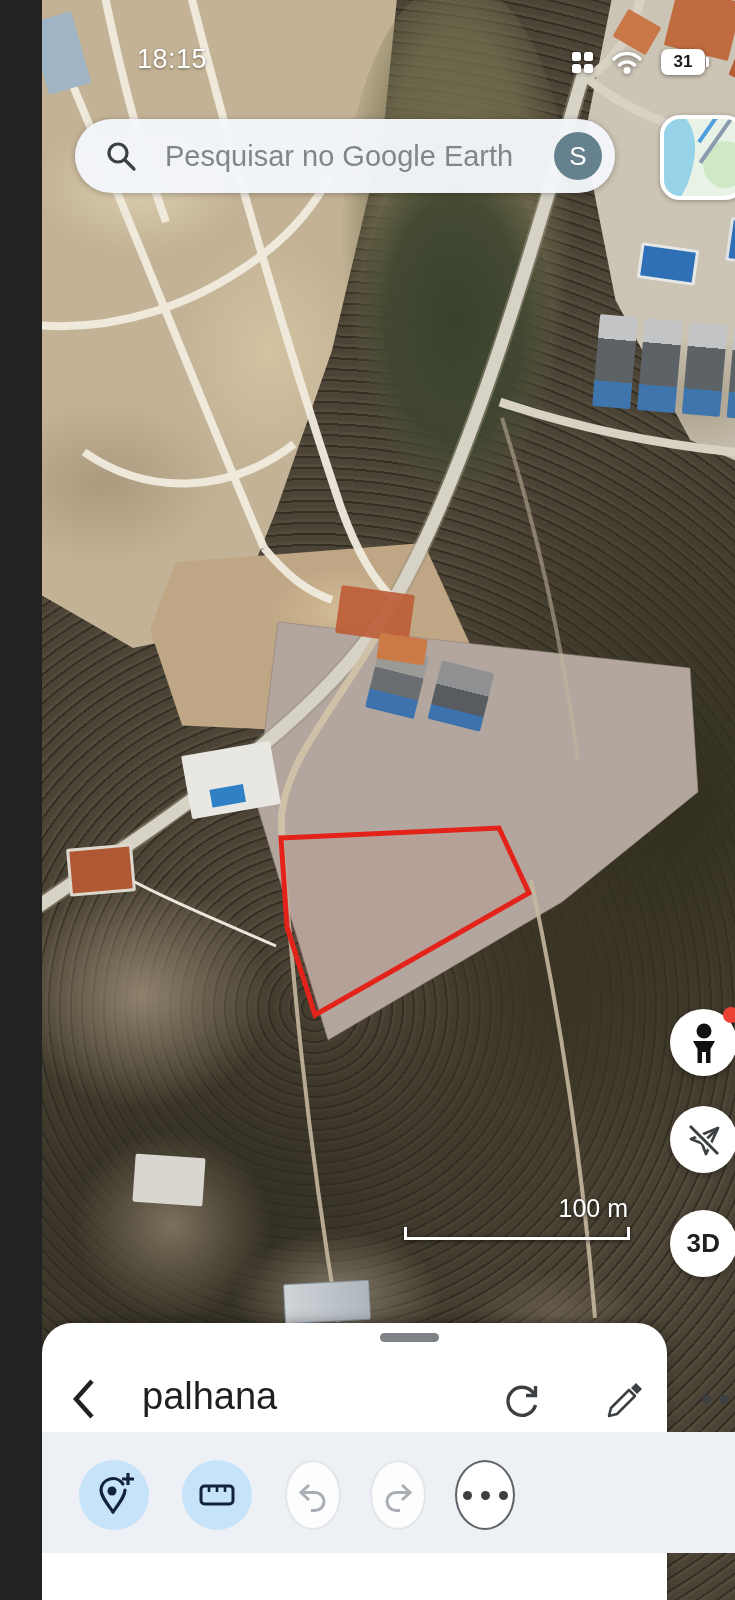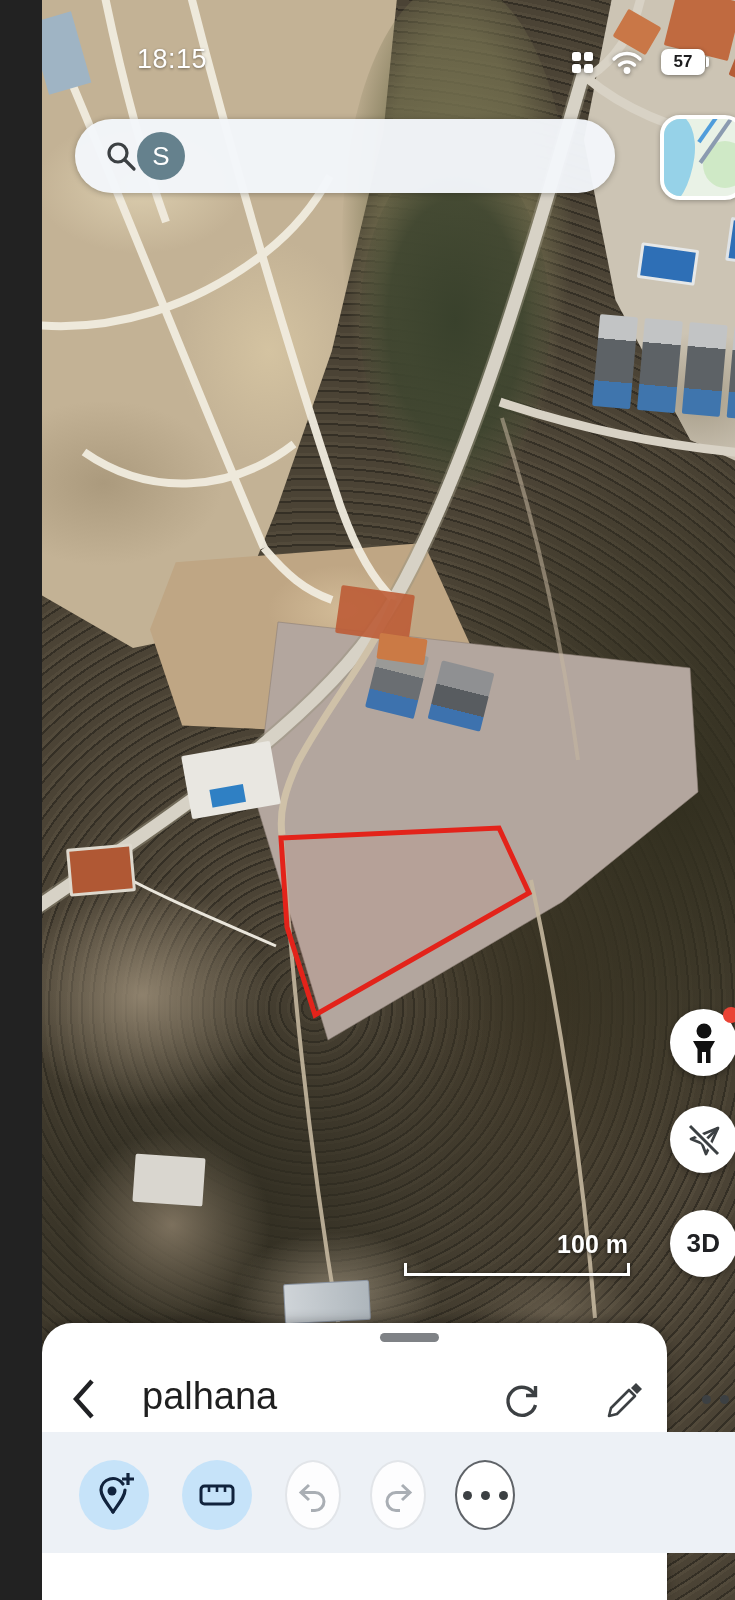--- a/index.html
+++ b/index.html
@@ -95,22 +95,22 @@
 
   
   .fab{position:absolute;left:628px;width:67px;height:67px;border-radius:50%;background:#fff;border:0;
     display:flex;align-items:center;justify-content:center;box-shadow:0 2px 6px rgba(0,0,0,.35);padding:0;}
   .fab-pegman{top:1009px;}
   .fab-nofly{top:1106px;}
   .fab-3d{top:1210px;font-size:26px;font-weight:700;color:#202124;letter-spacing:.5px;}
   .fab .dot{position:absolute;top:-2px;right:-2px;width:16px;height:16px;border-radius:50%;background:#ea4335;}
 
   
-  .scalebar{position:absolute;left:362px;top:1230px;width:226px;height:46px;pointer-events:none;
-    filter:drop-shadow(0 1px 2px rgba(0,0,0,.7));font-weight:bold;}
+  .scalebar{position:absolute;left:362px;top:1194px;width:226px;height:46px;pointer-events:none;
+    filter:drop-shadow(0 1px 2px rgba(0,0,0,.7));}
   .scalebar .lbl{position:absolute;right:2px;top:0;color:#fff;font-size:25px;}
   .scalebar .bar{position:absolute;left:0;bottom:0;width:226px;height:13px;
     border-left:3px solid #fff;border-right:3px solid #fff;border-bottom:3px solid #fff;}
 
   
   .sheet{position:absolute;left:0;top:1323px;width:625px;height:277px;background:#fff;
     border-radius:30px 30px 0 0;box-shadow:0 -2px 12px rgba(0,0,0,.30);}
   .handle{position:absolute;left:338px;top:10px;width:59px;height:9px;border-radius:5px;background:#7f8286;border:0;padding:0;}
   .sh-back{position:absolute;left:24px;top:54px;width:36px;height:44px;background:none;border:0;padding:0;}
   .sh-title{position:absolute;left:100px;top:52px;font-size:38px;color:#1f1f1f;}
@@ -213,29 +213,30 @@
           <b></b>
           <b></b>
           <b></b>
           <b></b>
         </span>
       <svg width="34" height="28" viewBox="-17 -14 34 28">
         <path d="M-13,-3 a18,18 0 0 1 26,0" fill="none" stroke="#fff" stroke-width="3.4" stroke-linecap="round"></path>
         <path d="M-7.5,3 a10.5,10.5 0 0 1 15,0" fill="none" stroke="#fff" stroke-width="3.4" stroke-linecap="round"></path>
         <circle cx="0" cy="8.5" r="3.4" fill="#fff"></circle>
       </svg>
-      <span class="sb-batt">57</span>
+      <span class="sb-batt">31</span>
     </div>
   </div>
 
   <div class="searchbar">
     <svg width="32" height="32" viewBox="-16 -16 32 32">
       <circle cx="-3" cy="-3" r="9" fill="none" stroke="#3c4043" stroke-width="3.2"></circle>
       <line x1="4" y1="4" x2="13" y2="13" stroke="#3c4043" stroke-width="3.2" stroke-linecap="round"></line>
     </svg>
+    <input type="text" placeholder="Pesquisar no Google Earth" style="">
     <div class="avatar">S</div>
   </div>
 
   <div class="minimap">
     <div class="mm-water"></div>
     <div class="mm-green"></div>
     <div class="mm-road"></div>
     <div class="mm-river"></div>
   </div>
 

